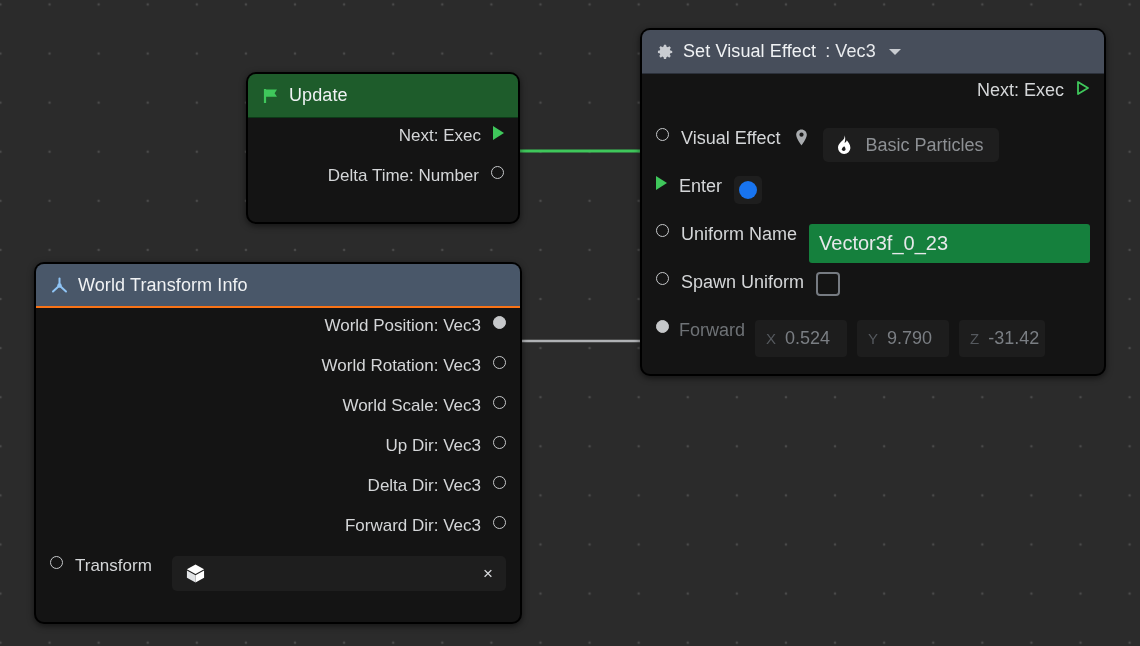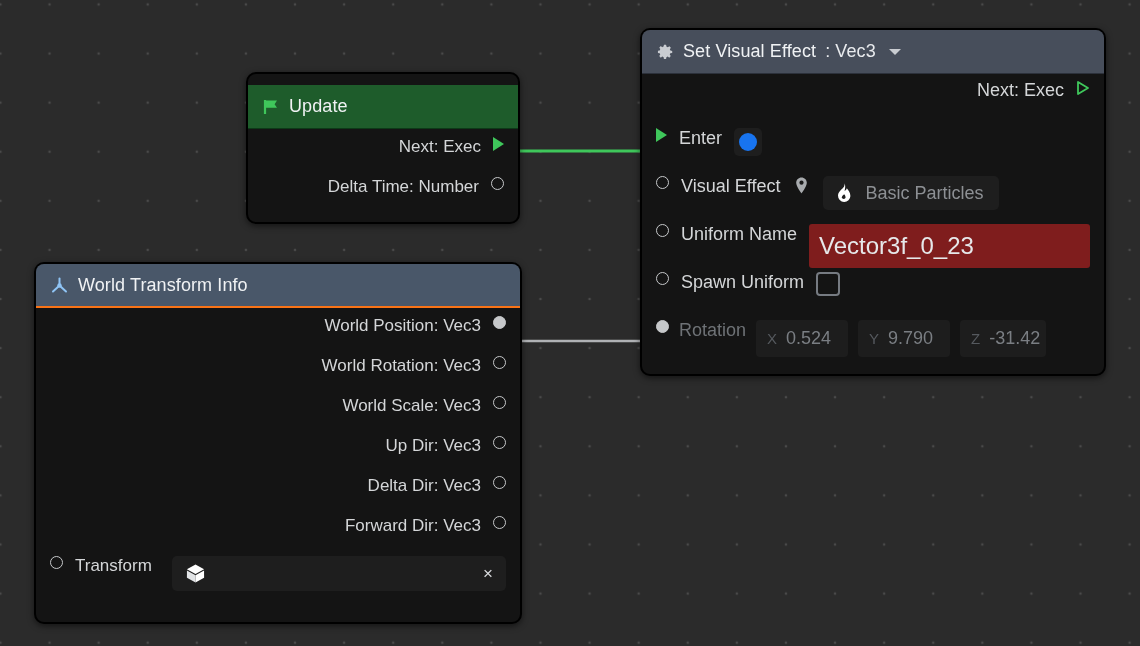--- a/index.html
+++ b/index.html
@@ -87,21 +87,21 @@
   .port-tri {
     width: 0; height: 0;
     border-left: 11px solid #3fc75b;
     border-top: 7px solid transparent;
     border-bottom: 7px solid transparent;
     flex: 0 0 auto;
   }
 
   
   #node-update { left: 246px; top: 72px; width: 274px; height: 152px; }
-  #node-update .node-header { background: #1e5c2b; border-bottom: 1px solid #0d3a18; margin-top: 11px; }
+  #node-update .node-header { background: #1e5c2b; border-bottom: 1px solid #0d3a18; }
 
   
   #node-world { left: 34px; top: 262px; width: 488px; height: 362px; }
   #node-world .node-header { background: #495769; border-bottom: 2px solid #f97316; }
 
   
   #node-vfx { left: 640px; top: 28px; width: 466px; height: 348px; }
   #node-vfx .node-header { background: #474e5b; border-bottom: 1px solid #2c313b; }
   #node-vfx .row { height: 48px; font-size: 18px; }
 
@@ -125,24 +125,24 @@
     color: #8d9094;
     font-size: 18px;
   }
   .chip .x-btn {
     margin-left: auto;
     color: #d9dbde;
     font-size: 17px;
     padding-left: 18px;
   }
   .text-field {
-    background: #7f1d1d;
+    background: #15803d;
     border-radius: 3px;
     color: #e6e8ea;
-    font-size: 24px;
+    font-size: 20px;
     padding: 8px 10px;
     flex: 1 1 auto;
     box-sizing: border-box;
     overflow: hidden;
   }
   .blue-dot {
     width: 28px; height: 28px;
     background: #1e1e1e;
     border-radius: 5px;
     display: inline-flex;
@@ -280,62 +280,62 @@
       <div class="row out" style="margin-top:6px">
         <span>Next: Exec</span>
         <span class="icon">
           <svg width="14" height="16" viewBox="0 0 14 16">
             <path d="M2 2 L12 8 L2 14 Z" fill="none" stroke="#3fc75b" stroke-width="1.8" stroke-linejoin="round"></path>
           </svg>
         </span>
       </div>
 
       <div class="row in">
-        <span class="port-tri"></span>
-        <span>Enter</span>
-        <span class="blue-dot">
-            <i></i>
-          </span>
-      </div>
-
-      <div class="row in">
         <span class="port-circle"></span>
         <span>Visual Effect</span>
         <span class="icon">
           <svg width="19" height="19" viewBox="0 0 20 20">
             <path d="M10 1.6c-3.1 0-5.6 2.5-5.6 5.6 0 4.1 5.6 11.2 5.6 11.2s5.6-7.1 5.6-11.2c0-3.1-2.5-5.6-5.6-5.6z" fill="#a8abae"></path>
             <circle cx="10" cy="7" r="2.2" fill="#1a1a1a"></circle>
           </svg>
         </span>
         <span class="chip" style="padding:6px 16px 6px 11px">
           <span class="icon">
             <svg width="20" height="22" viewBox="0 0 20 22">
               <path d="M10.4 1.2c.6 3.1-1.2 4.6-2.8 6.1C5.6 9.2 4 11 4 13.6A6.2 6.2 0 0016.4 13.9c0-3.6-2.2-5.4-3.6-7.6-.4 1.5-1.3 2.1-2.2 2.6.5-2.6 1.2-5.2-.2-7.7z" fill="#ffffff"></path>
               <path d="M10.2 12.2c.9 1.2 1.3 1.9 1.3 3a1.8 1.8 0 11-3.6 0c0-1.2.9-2 2.3-3z" fill="#1e1e1e"></path>
             </svg>
           </span>
           <span>Basic Particles</span>
         </span>
       </div>
 
       <div class="row in">
+        <span class="port-tri"></span>
+        <span>Enter</span>
+        <span class="blue-dot">
+            <i></i>
+          </span>
+      </div>
+
+      <div class="row in">
         <span class="port-circle"></span>
         <span>Uniform Name</span>
         <span class="text-field">Vector3f_0_23</span>
       </div>
 
       <div class="row in">
         <span class="port-circle"></span>
         <span>Spawn Uniform</span>
         <span class="checkbox"></span>
       </div>
 
       <div class="row in" style="gap:10px">
         <span class="port-circle filled"></span>
-        <span class="dim">Rotation</span>
+        <span class="dim">Forward</span>
         <span class="num-field" style="width:92px">
           <span class="axis">X</span>
           <span class="val">0.524</span>
         </span>
         <span class="num-field" style="width:92px">
           <span class="axis">Y</span>
           <span class="val">9.790</span>
         </span>
         <span class="num-field" style="width:86px">
           <span class="axis">Z</span>

